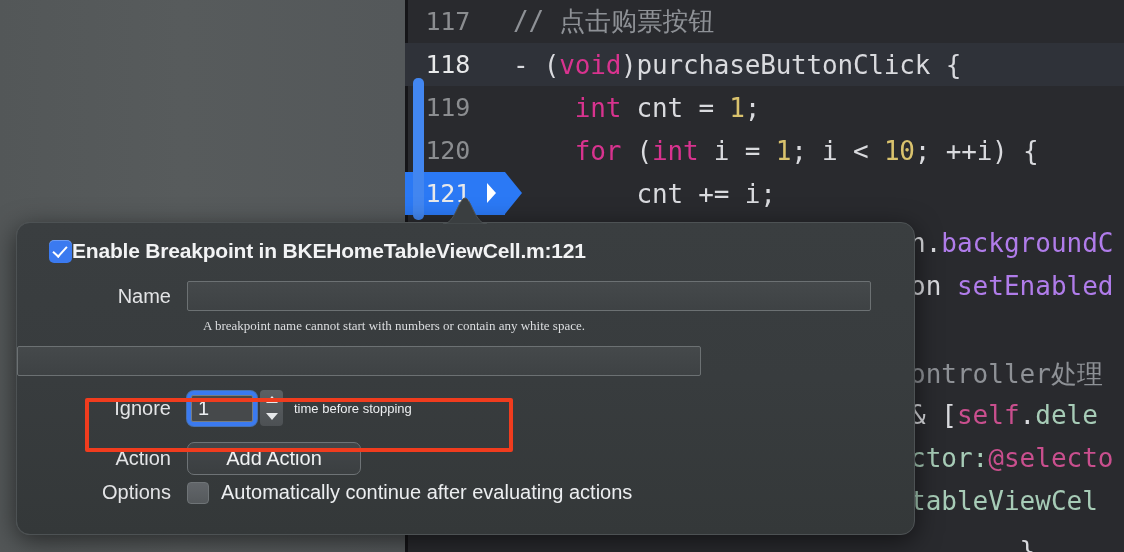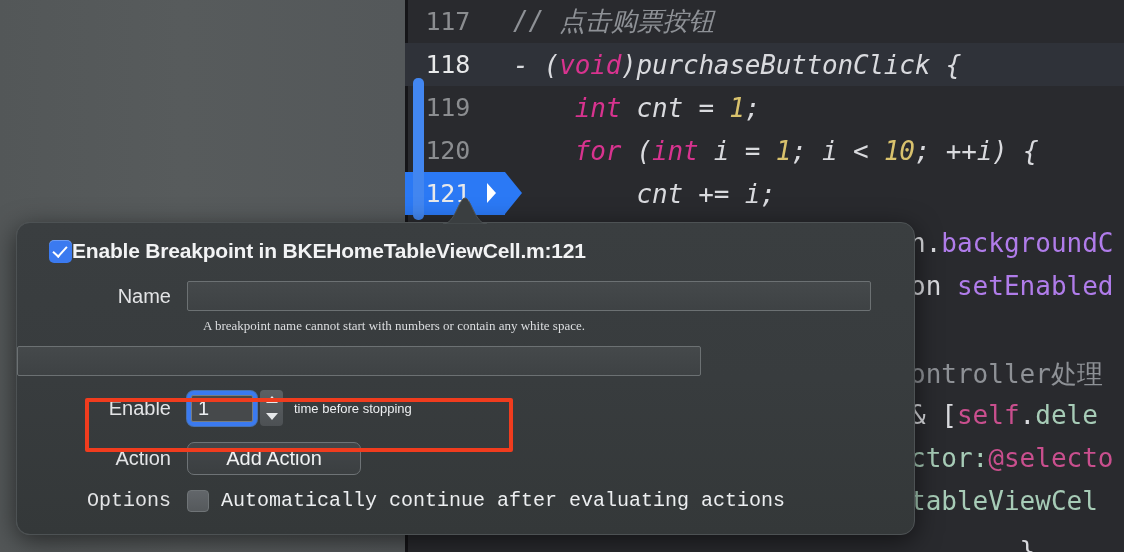--- a/index.html
+++ b/index.html
@@ -59,21 +59,21 @@
     min-width: 77px;
     text-align: right;
     padding-right: 12px;
     color: #8b8d90;
     font-size: 25px;
     position: relative;
     z-index: 3;
   }
   .gutter.cur { color: #e8e9ea; }
 
-  .code-text { color: #d9dade; position: relative; z-index: 2; font-style: italic; }
+  .code-text { color: #d9dade; position: relative; z-index: 2; }
 
   .tok-comment { color: #8e9196; }
   .tok-kw      { color: #d8338f; }
   .tok-num     { color: #d9c26d; }
   .tok-prop    { color: #b07cea; }
   .tok-sel     { color: #a7ccb7; }
   .tok-plain   { color: #d9dade; }
   .tok-pink2   { color: #c94f8e; }
 
   
@@ -321,34 +321,34 @@
       <input class="text-field" type="text" placeholder="" style="">
     </div>
 
     <div class="hint">A breakpoint name cannot start with numbers or contain any white space.</div>
 
     <div class="form-row" style="margin-top:12px;">
       <input class="text-field" type="text" placeholder="" style="">
     </div>
 
     <div class="ignore-row" style="margin-top:14px;">
-      <div class="row-label">Enable</div>
+      <div class="row-label">Ignore</div>
       <div class="stepper-focus">
         <input class="num-input" type="text" value="1" style="">
       </div>
       <div class="stepper"></div>
       <div class="ignore-suffix">time before stopping</div>
     </div>
 
     <div class="form-row" style="margin-top:16px;">
       <div class="row-label">Action</div>
       <button class="add-action-btn">Add Action</button>
     </div>
 
-    <div class="form-row" style="margin-top:14px;font-family:Liberation Mono, monospace;">
+    <div class="form-row" style="margin-top:6px;">
       <div class="row-label">Options</div>
       <div class="checkbox-off"></div>
       <div class="opt-label">Automatically continue after evaluating actions</div>
     </div>
 
   </div>
 
   <div class="ignore-wrap"></div>
 
 </div>

